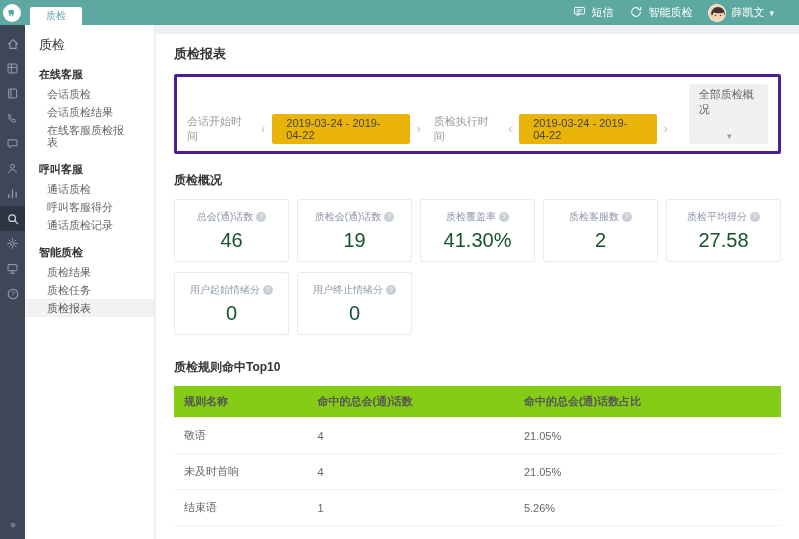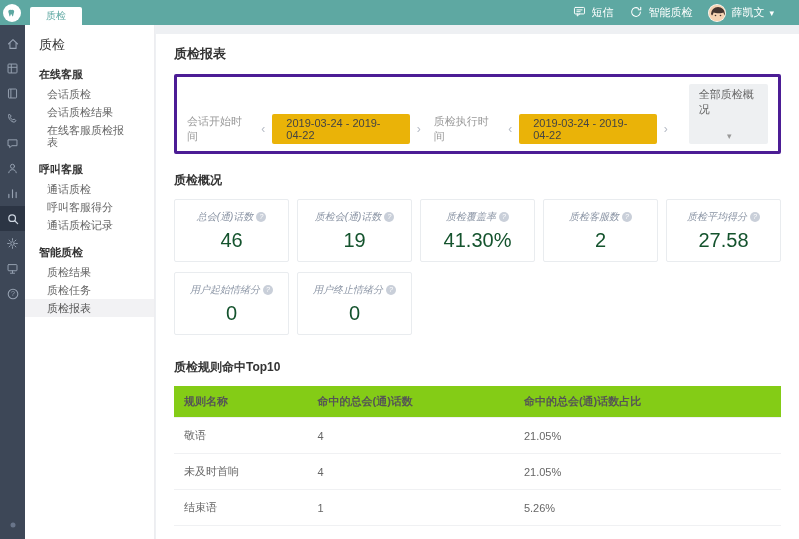--- a/index.html
+++ b/index.html
@@ -58,21 +58,21 @@
     padding:3px 8px 3px 10px; display:flex; align-items:center; gap:14px;
     cursor:pointer; margin-left:8px;flex-direction:column; }
   .sel-box .caret { color:#999; }
 
   .sec-label { font-size:12px; font-weight:bold; color:#333; margin-top:18px; }
 
   .cards { display:flex; gap:8px; margin-top:10px; }
   .card { flex:0 0 calc((100% - 32px)/5); border:1px solid #e9ecef; border-radius:2px;
     text-align:center; padding:10px 2px 9px; background:#fff; }
   .card-label { font-size:10px; color:#8b95a5; display:flex; align-items:center;
-    justify-content:center; gap:3px;font-style:italic; }
+    justify-content:center; gap:3px; }
   .info-dot { width:10px; height:10px; border-radius:50%; background:#c9cfd9;
     color:#fff; font-size:7px; line-height:10px; display:inline-block; flex:0 0 auto;}
   .card-value { font-size:20px; color:#14532d; margin-top:5px; }
 
   table { width:100%; border-collapse:collapse; margin-top:10px; }
   th { background:#84cc16; font-size:11px; color:#555; font-weight:bold;
     text-align:left; padding:8px 10px; border-bottom:1px solid #f0f1f3; }
   td { font-size:11px; color:#666; padding:10px 10px; border-bottom:1px solid #f0f1f3; }
   .t1c1{width:22%} .t1c2{width:34%}
 </style>

